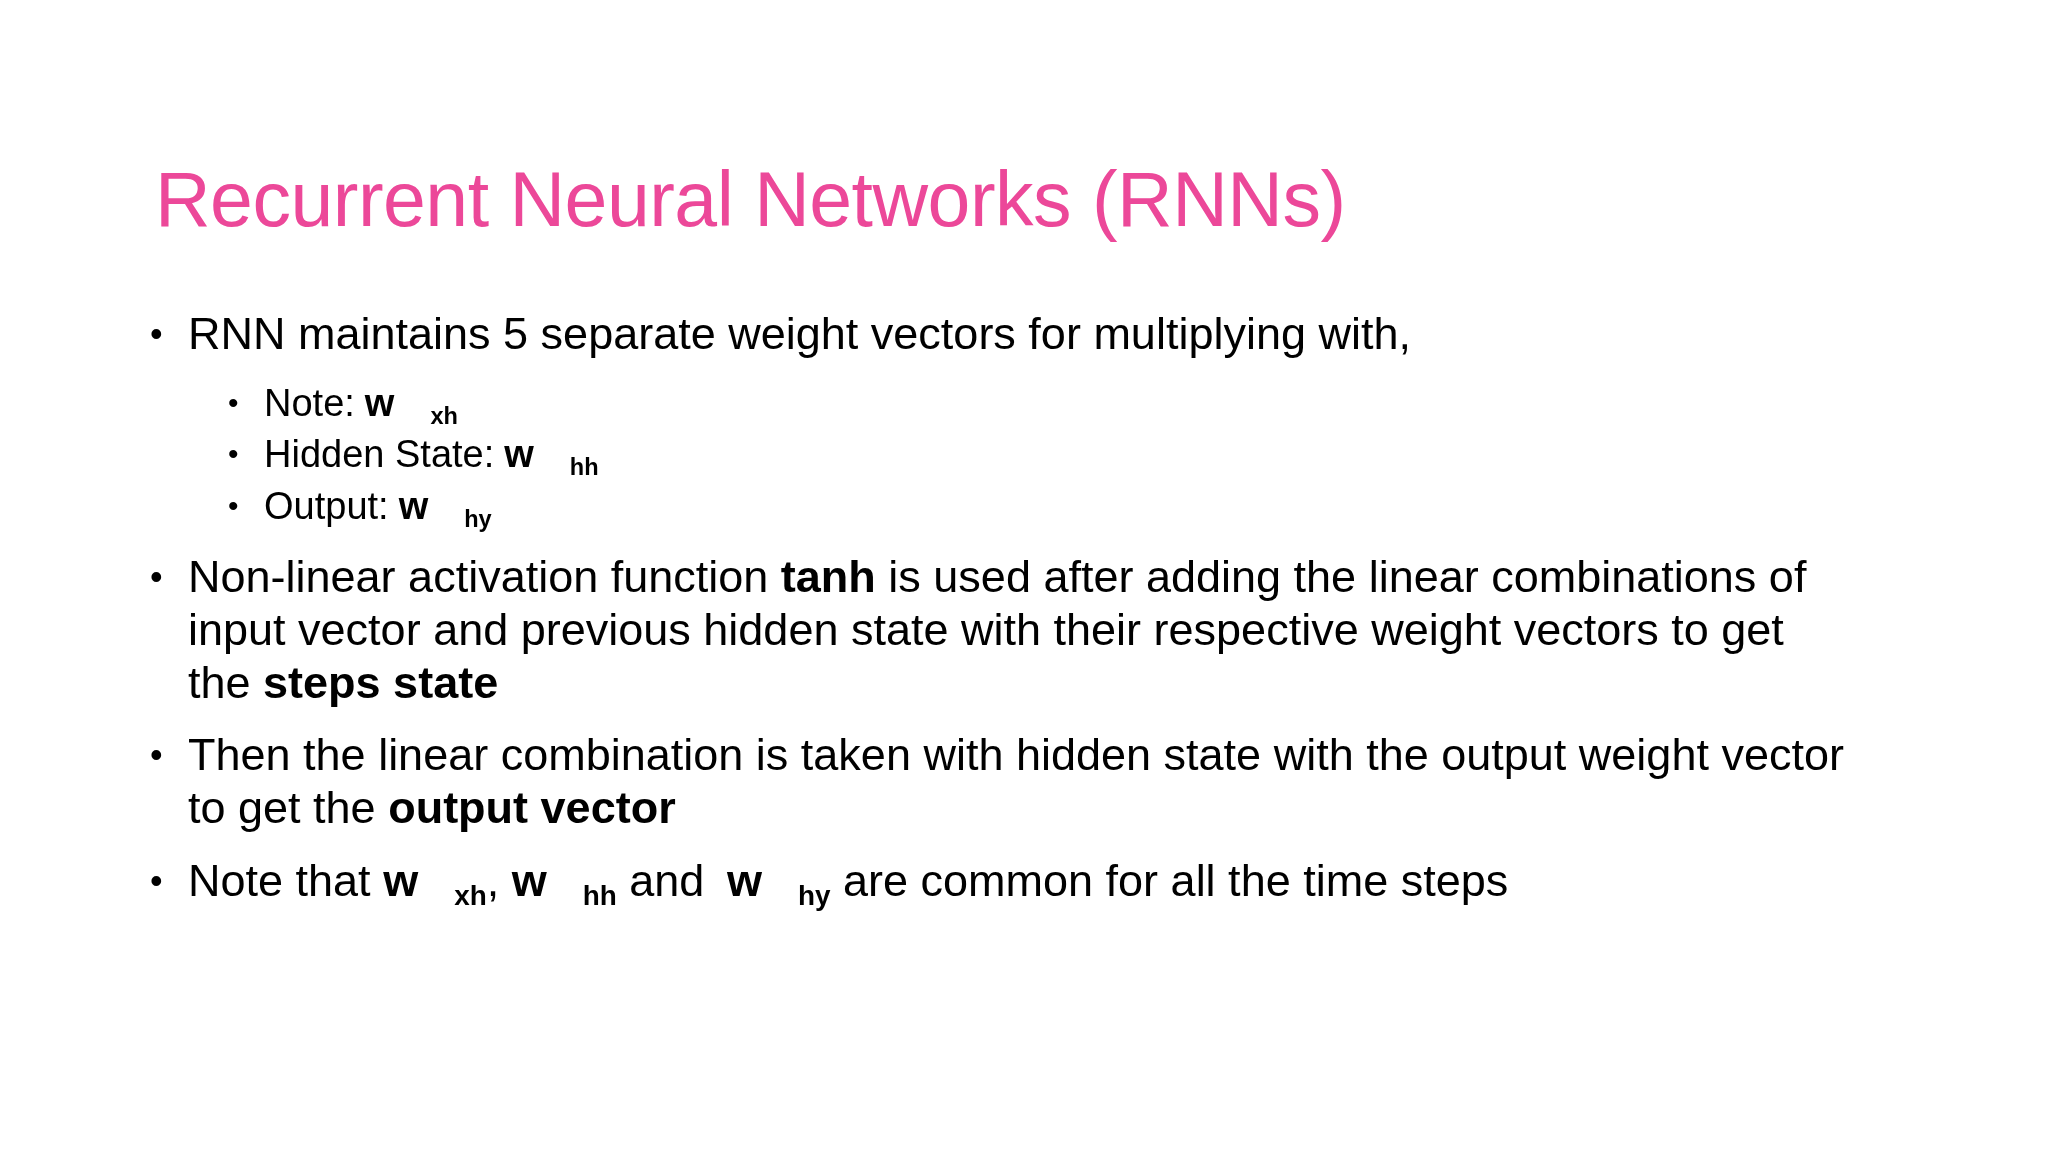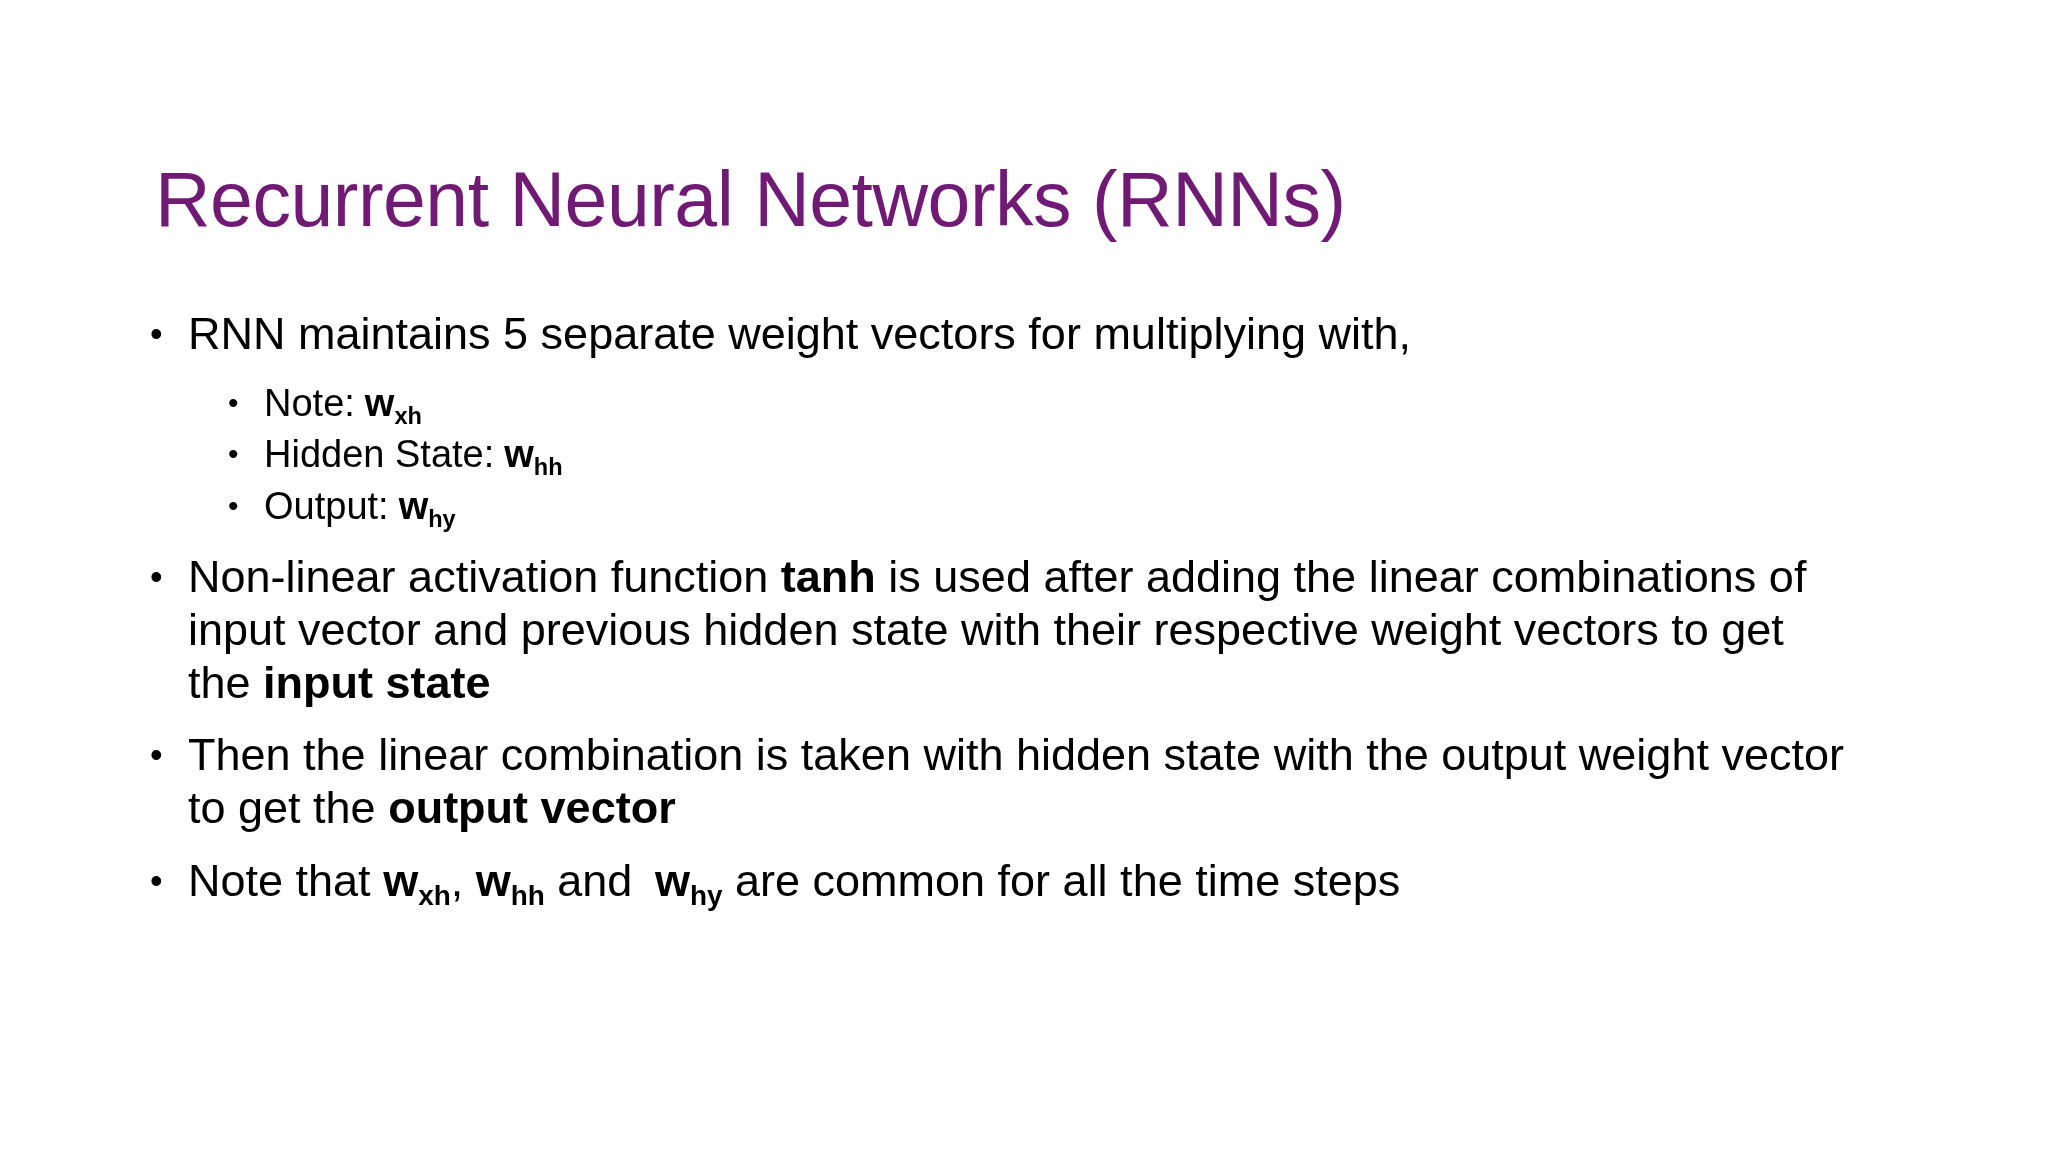--- a/index.html
+++ b/index.html
@@ -26,21 +26,21 @@
   
   .slide-title {
     position: absolute;
     left: 155px;
     top: 104px;
     width: 1760px;
     font-size: 77px;
     font-weight: 400;
     line-height: 1.12;
     letter-spacing: -0.5px;
-    color: #701a75;
+    color: #ec4899;
     white-space: nowrap;
   }
 
   
   .body-content {
     position: absolute;
     left: 150px;
     top: 308px;
     width: 1700px;
   }
@@ -97,20 +97,21 @@
     font-weight: 700;
     white-space: nowrap;
   }
   .wsym sub {
     font-weight: 700;
     font-size: 0.62em;
     vertical-align: baseline;
     position: relative;
     top: 0.34em;
     letter-spacing: 0;
+    margin-left: 36px;
   }
   .b {
     font-weight: 700;
   }
   .sp-before {
     display: inline-block;
     width: 10px;
   }
 </style>
 </head>
@@ -141,21 +142,21 @@
 
       <div class="bullet lvl2">
         <span class="marker">•</span>
         <span class="btext"><span>Output:</span><span class="sp-before"></span><span class="wsym"><span>w</span><sub>hy</sub></span></span>
       </div>
 
     </div>
 
     <div class="bullet lvl1">
       <span class="marker">•</span>
-      <span class="btext"><span>Non-linear activation function </span><span class="b">tanh</span><span> is used after adding the linear combinations of input vector and previous hidden state with their respective weight vectors to get the </span><span class="b">input state</span></span>
+      <span class="btext"><span>Non-linear activation function </span><span class="b">tanh</span><span> is used after adding the linear combinations of input vector and previous hidden state with their respective weight vectors to get the </span><span class="b">steps state</span></span>
     </div>
 
     <div class="bullet lvl1">
       <span class="marker">•</span>
       <span class="btext"><span>Then the linear combination is taken with hidden state with the output weight vector to get the </span><span class="b">output vector</span></span>
     </div>
 
     <div class="bullet lvl1">
       <span class="marker">•</span>
       <span class="btext"><span>Note that </span><span class="wsym"><span>w</span><sub>xh</sub></span><span>, </span><span class="wsym"><span>w</span><sub>hh</sub></span><span> and </span><span class="sp-before"></span><span class="wsym"><span>w</span><sub>hy</sub></span><span> are common for all the time steps</span></span>

